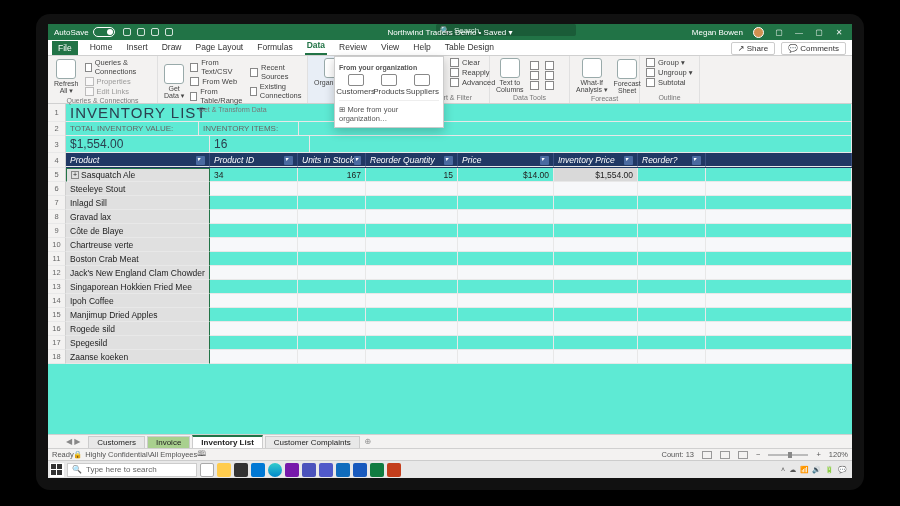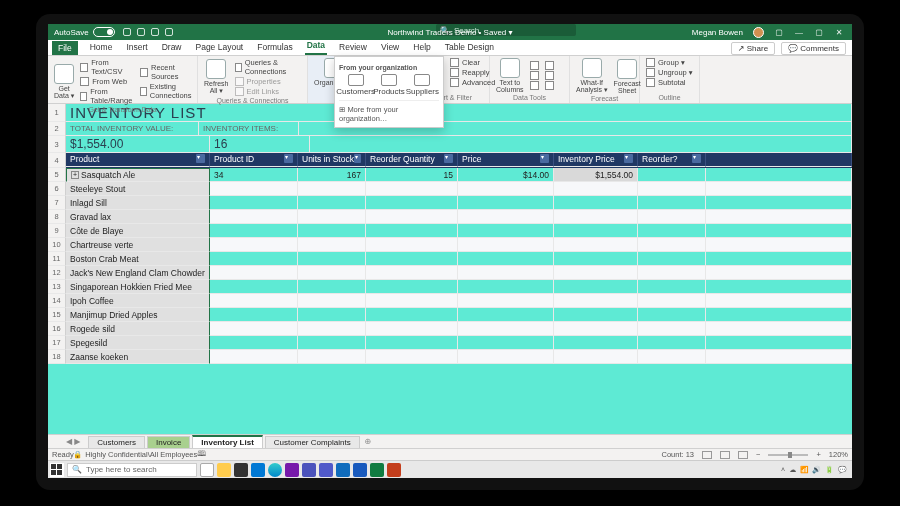--- a/index.html
+++ b/index.html
@@ -37,21 +37,21 @@
   .dp-sub { font-weight: 600; color: #555; font-size: 7px; margin: 3px 0 3px; }
   .dp-more { color: #555; font-size: 7.5px; padding-top: 4px; border-top: 1px solid #eee; }
   .sheet-area { flex: 1; display: flex; flex-direction: column; overflow: hidden; }
   .head-row { display: flex; }
   .rownum { width: 18px; min-width: 18px; background: #f3f2f1; border-right: 1px solid #d0d0d0; border-bottom: 1px solid #e8e8e8; text-align: center; font-size: 7.5px; color: #666; display: flex; align-items: center; justify-content: center; }
   .cell { border-right: 1px solid #e8e8e8; border-bottom: 1px solid #e8e8e8; padding: 1px 4px; height: 14px; display: flex; align-items: center; overflow: hidden; white-space: nowrap; }
   .title-cell { font-size: 15px; letter-spacing: 1px; color: #2b4050; font-weight: 300; }
   .subhead { font-size: 8px; color: #666; }
   .bigval { font-size: 12px; color: #2b4050; font-weight: 500; }
   .theadrow { background: #203864; color: #fff; font-size: 8.5px; height: 15px; }
-  .theadrow .cell { border-right: 1px solid #3a5080; display: flex; justify-content: space-between; align-items: flex-start; }
+  .theadrow .cell { border-right: 1px solid #3a5080; display: flex; justify-content: space-between; align-items: flex-end; font-style: italic; }
   .filter-ic { width: 9px; height: 9px; background: #4a6aa0; display: inline-block; border-radius: 1px; position: relative; }
   .filter-ic::after { content: "▾"; font-size: 6px; color: #fff; position: absolute; left: 1px; top: -1px; }
   .c-prod { width: 144px; } .c-pid { width: 88px; } .c-stock { width: 68px; } .c-reord { width: 92px; } .c-price { width: 96px; } .c-inv { width: 84px; } .c-reor2 { width: 68px; } .c-rest { flex: 1; }
   .datarow { display: flex; height: 14px; }
   .datarow .cell { font-size: 8.5px; }
   .sel-col { background: #e0e0e0; border-right: 1px solid #217346; }
   .sel-col-first { border-top: 1px solid #217346; border-left: 1px solid #217346; }
   .inv-highlight { background: #d9d9d9; }
   .stripe { background: #f7f8fa; }
   .expand-ic { display: inline-block; width: 8px; height: 8px; border: 1px solid #888; font-size: 7px; line-height: 6px; text-align: center; margin-right: 2px; }
@@ -120,20 +120,44 @@
       <span class="tab">View</span>
       <span class="tab">Help</span>
       <span class="tab">Table Design</span>
       <div class="right-actions">
         <span class="sharebtn">↗ <span>Share</span></span>
         <span class="sharebtn">💬 <span>Comments</span></span>
       </div>
     </div>
 
     <div class="ribbon">
+      <div class="rgroup" style="width:110px;">
+        <div class="rgicons">
+          <div class="vstack" style="align-items:center;">
+            <span class="big-icon"></span>
+            <span style="white-space:pre;text-align:center;font-size:7px;">Refresh
+All ▾</span>
+          </div>
+          <div class="vstack">
+            <span class="mini">
+                <span class="sq"></span>
+                <span>Queries &amp; Connections</span>
+              </span>
+            <span class="mini" style="opacity:.5;">
+                <span class="sq"></span>
+                <span>Properties</span>
+              </span>
+            <span class="mini" style="opacity:.5;">
+                <span class="sq"></span>
+                <span>Edit Links</span>
+              </span>
+          </div>
+        </div>
+        <div class="label">Queries &amp; Connections</div>
+      </div>
       <div class="rgroup" style="width:150px;">
         <div class="rgicons">
           <div class="vstack" style="align-items:center;">
             <span class="big-icon"></span>
             <span style="white-space:pre;text-align:center;font-size:7px;">Get
 Data ▾</span>
           </div>
           <div class="vstack">
             <span class="mini">
                 <span class="sq"></span>
@@ -153,44 +177,20 @@
                 <span class="sq"></span>
                 <span>Recent Sources</span>
               </span>
             <span class="mini">
                 <span class="sq"></span>
                 <span>Existing Connections</span>
               </span>
           </div>
         </div>
         <div class="label">Get &amp; Transform Data</div>
-      </div>
-      <div class="rgroup" style="width:110px;">
-        <div class="rgicons">
-          <div class="vstack" style="align-items:center;">
-            <span class="big-icon"></span>
-            <span style="white-space:pre;text-align:center;font-size:7px;">Refresh
-All ▾</span>
-          </div>
-          <div class="vstack">
-            <span class="mini">
-                <span class="sq"></span>
-                <span>Queries &amp; Connections</span>
-              </span>
-            <span class="mini" style="opacity:.5;">
-                <span class="sq"></span>
-                <span>Properties</span>
-              </span>
-            <span class="mini" style="opacity:.5;">
-                <span class="sq"></span>
-                <span>Edit Links</span>
-              </span>
-          </div>
-        </div>
-        <div class="label">Queries &amp; Connections</div>
       </div>
       <div class="rgroup" style="width:110px;background:#e8eef6;">
         <div class="rgicons" style="justify-content:space-around;width:100%;">
           <div class="vstack" style="align-items:center;">
               <span class="big-icon"></span>
               <span style="font-size:7px;">Organization</span>
             </div>
           <div class="vstack" style="align-items:center;">
               <span class="big-icon"></span>
               <span style="font-size:7px;">Stocks</span>

